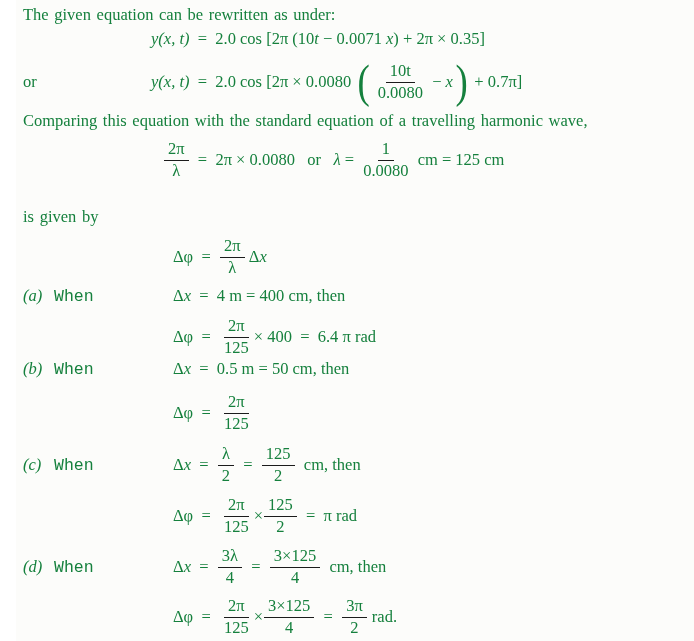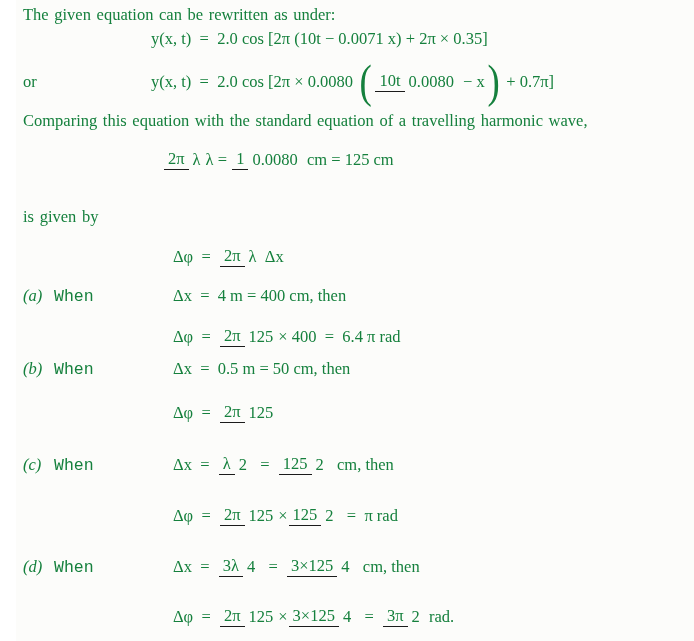--- a/index.html
+++ b/index.html
@@ -6,25 +6,25 @@
   body{width:694px;height:641px;background:#ffffff;}
   .page{
     position:relative;width:694px;height:641px;overflow:hidden;
     background:#fcfcfa;color:#15803d;
     font-family:"Liberation Serif", serif;font-size:16.5px;margin-left:16px;
   }
   .para{position:absolute;left:7px;margin:0;white-space:pre;word-spacing:1.5px;}
   .eqrow{position:absolute;display:flex;align-items:center;}
   .eqrow span{white-space:pre;}
   .math{display:inline-flex;align-items:center;}
-  .para .it,.it{}
+  .para .it,.it{font-style:italic;}
   .ilabel{width:31px;font-style:italic;}
   .iword{width:119px;font-family:Liberation Mono, monospace;}
   .orlabel{width:128px;}
-  .frac{display:inline-flex;align-items:center;margin:0 1px;}
+  .frac{display:inline-flex;flex-direction:column;align-items:center;margin:0 1px;}
   .frac .num{padding:0 4px 1px;border-bottom:1.4px solid #1b1b1b;line-height:1.12;text-align:center;}
   .frac .den{padding:1px 4px 0;line-height:1.12;text-align:left;}
   .bigp{font-size:46px;line-height:0.85;font-weight:400;margin:0 1px;transform:scaleX(0.8);}
 </style>
 </head>
 <body>
 
 <div class="page">
 
   <p class="para" style="top:5px">The given equation can be rewritten as under:</p>
@@ -40,20 +40,21 @@
 
   <div class="eqrow" style="left:7px;top:58px;height:48px;">
     <span class="orlabel">or</span>
     <span class="math"><span class="it">y(x, t)</span><span>  =  2.0 cos [2π × 0.0080 </span><span class="bigp">(</span><span class="frac"><span class="num">10t</span><span class="den">0.0080</span></span><span> − </span><span class="it">x</span><span class="bigp">)</span><span> + 0.7π]</span></span>
   </div>
 
   <p class="para" style="top:111px">Comparing this equation with the standard equation of a travelling harmonic wave,</p>
 
   <div class="eqrow" style="left:147px;top:138px;height:44px;">
       <span class="frac"><span class="num">2π</span><span class="den">λ</span></span>
+      <span>  =  2π × 0.0080   or   </span>
       <span class="it">λ</span>
       <span> = </span>
       <span class="frac"><span class="num">1</span><span class="den">0.0080</span></span>
       <span> cm = 125 cm</span>
     </div>
 
 
   <p class="para" style="top:207px">is given by</p>
 
   <div class="eqrow" style="left:157px;top:235px;height:44px;">

